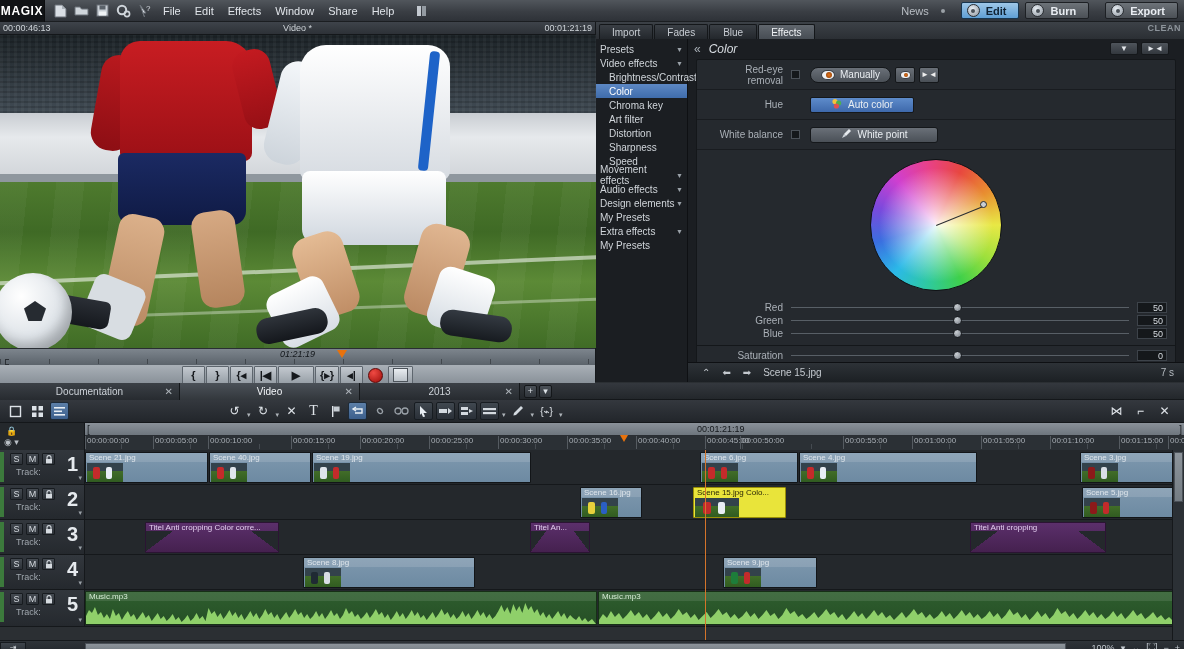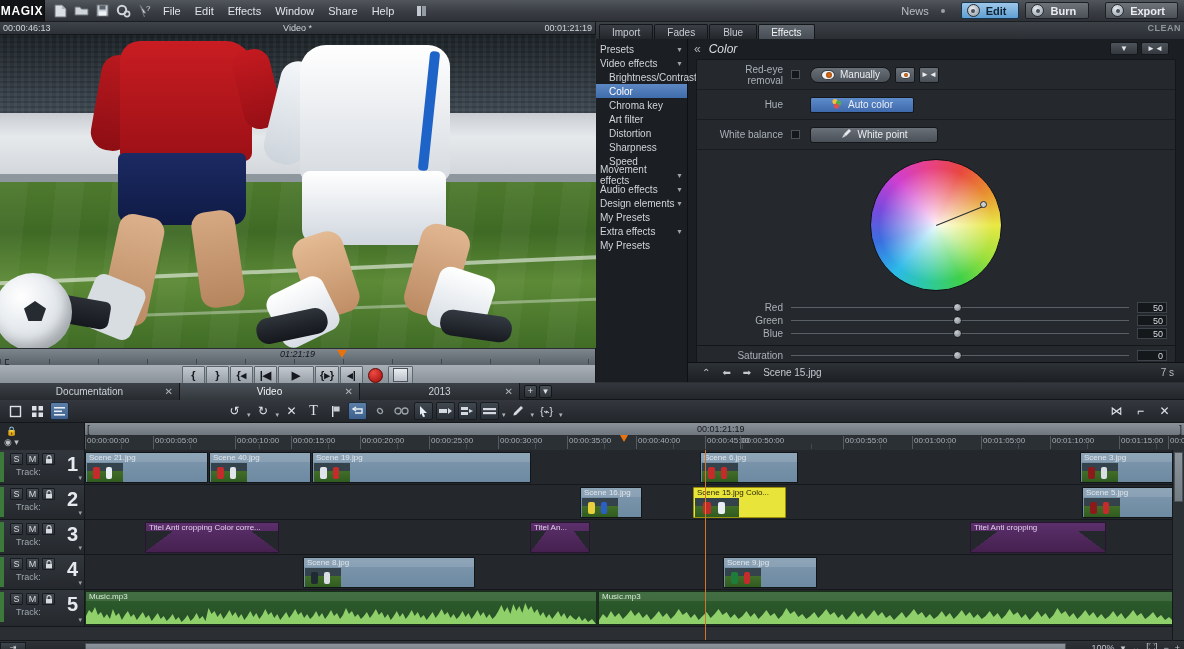--- a/index.html
+++ b/index.html
@@ -757,21 +757,21 @@
         <span class="ic2">◉ ▾</span>
       </div>
       <div class="range-bar">
         <span class="lb">[</span>
         <span class="rlab">00:01:21:19</span>
         <span class="rb">]</span>
       </div>
       <div class="tick-bar">
         <span class="tick" style="left:2px">00:00:00:00</span>
         <span class="tick" style="left:70px">00:00:05:00</span>
-        <span class="tick" style="left:152px">00:00:10:00</span>
+        <span class="tick" style="left:125px">00:00:10:00</span>
         <span class="tick" style="left:208px">00:00:15:00</span>
         <span class="tick" style="left:277px">00:00:20:00</span>
         <span class="tick" style="left:346px">00:00:25:00</span>
         <span class="tick" style="left:415px">00:00:30:00</span>
         <span class="tick" style="left:484px">00:00:35:00</span>
         <span class="tick" style="left:553px">00:00:40:00</span>
         <span class="tick" style="left:622px">00:00:45:00</span>
         <span class="tick" style="left:657px">00:00:50:00</span>
         <span class="tick" style="left:760px">00:00:55:00</span>
         <span class="tick" style="left:829px">00:01:00:00</span>
@@ -852,20 +852,30 @@
           <div class="clip vid" style="left:615px;width:98px">
             <div class="ctitle">Scene 6.jpg</div>
             <div class="thumb">
                 <div class="thumbimg">
                   <div class="t-sky"></div>
                   <div class="t-p1" style="background:#c42b2b"></div>
                   <div class="t-p2" style="background:#c42b2b"></div>
                 </div>
               </div>
           </div>
+          <div class="clip vid" style="left:714px;width:178px">
+            <div class="ctitle">Scene 4.jpg</div>
+            <div class="thumb">
+                <div class="thumbimg">
+                  <div class="t-sky"></div>
+                  <div class="t-p1" style="background:#c42b2b"></div>
+                  <div class="t-p2" style="background:#e8eef4"></div>
+                </div>
+              </div>
+          </div>
           <div class="clip vid" style="left:995px;width:95px">
             <div class="ctitle">Scene 3.jpg</div>
             <div class="thumb">
                 <div class="thumbimg">
                   <div class="t-sky"></div>
                   <div class="t-p1" style="background:#8c1a1a"></div>
                   <div class="t-p2" style="background:#d8dee4"></div>
                 </div>
               </div>
           </div>

